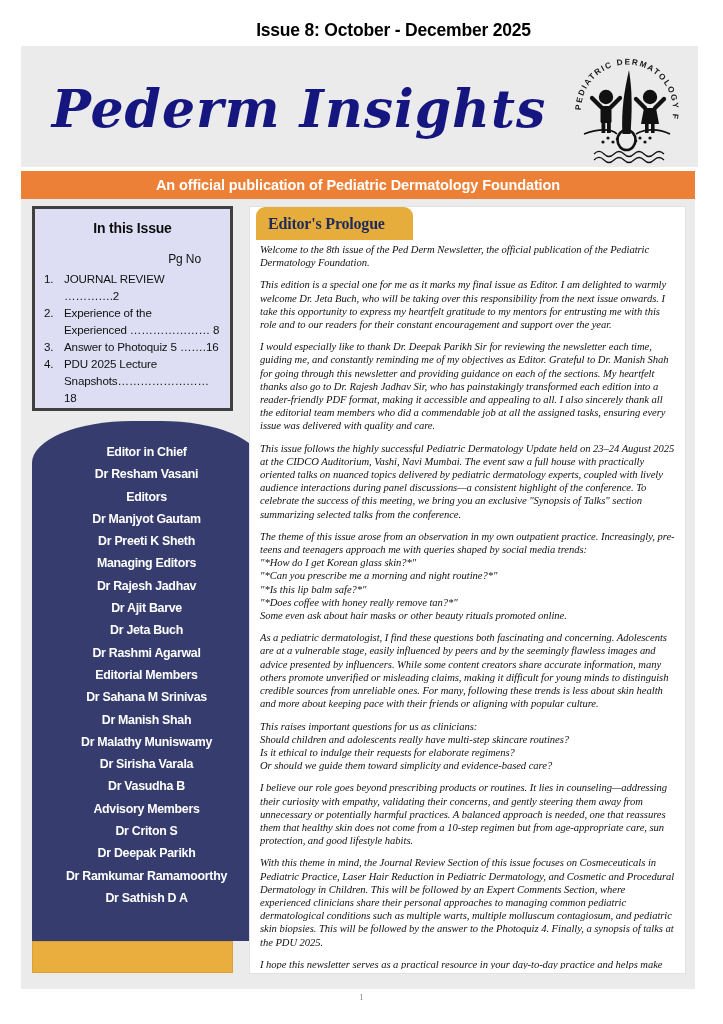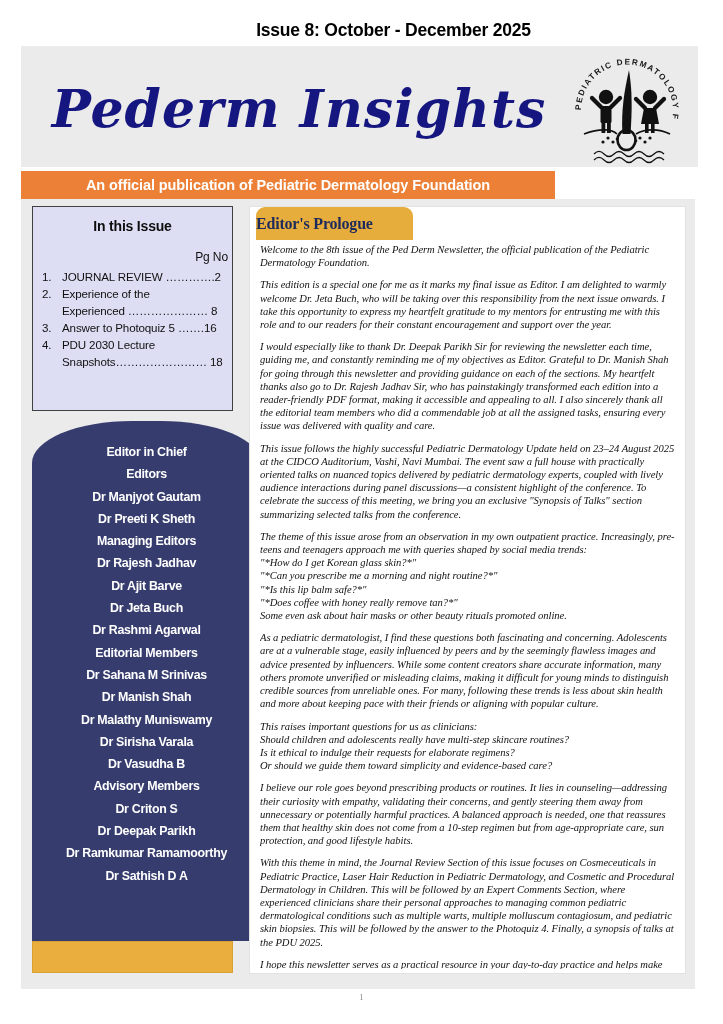--- a/index.html
+++ b/index.html
@@ -68,21 +68,21 @@
     right: 12px; top: 4px;
     width: 118px;
     height: 114px;
   }
   .logo-wrap svg { display:block; width:118px; height:114px; }
 
   
   .orange-banner {
     position: absolute;
     left: 21px; top: 171px;
-    width: 534px;
+    width: 674px;
     height: 28px;
     background: #ed8037;
     display: flex;
     align-items: center;
     justify-content: center;
   }
   .orange-banner span {
     font-family: "Liberation Sans", sans-serif;
     font-weight: bold;
     font-size: 14.5px;
@@ -99,37 +99,37 @@
     background: #ebebeb;
   }
 
   
   .toc-box {
     position: absolute;
     left: 11px; top: 7px;
     width: 201px;
     height: 205px;
     background: #dddef3;
-    border: 1px solid #404040;
+    border: 3px solid #404040;
     box-sizing: border-box;
   }
   .toc-title {
     text-align: center;
     font-weight: bold;
     font-size: 14px;
     color: #0d0d0d;
     margin-top: 11px;
     letter-spacing: -0.2px;
   }
   .toc-pgno {
     text-align: right;
     font-size: 12px;
     color: #111;
     margin-top: 16px;
-    padding-right: 4px;
+    padding-right: 29px;
     letter-spacing: -0.1px;
   }
   .toc-list {
     margin: 4px 0 0 0;
     padding: 0;
     list-style: none;
   }
   .toc-item {
     display: flex;
     font-size: 11.6px;
@@ -187,21 +187,21 @@
   }
   .prologue-badge {
     position: absolute;
     left: 6px; top: 0px;
     width: 157px;
     height: 33px;
     background: #e7ad3c;
     border-radius: 9px 9px 0 0;
     display: flex;
     align-items: center;
-    padding-left: 0;
+    padding-left: 12px;
     box-sizing: border-box;
   }
   .prologue-badge span {
     font-family: "Liberation Serif", serif;
     font-weight: bold;
     font-size: 16px;
     color: #1d2a5c;
     letter-spacing: -0.2px;
   }
   .prologue-body {
@@ -311,32 +311,33 @@
         <li class="toc-item">
           <span class="toc-num"></span>
           <span class="toc-text">Experienced ………………… 8</span>
         </li>
         <li class="toc-item">
           <span class="toc-num">3.</span>
           <span class="toc-text">Answer to Photoquiz 5 …….16</span>
         </li>
         <li class="toc-item">
           <span class="toc-num">4.</span>
-          <span class="toc-text">PDU 2030 Lecture</span>
+          <span class="toc-text">PDU 2025 Lecture</span>
         </li>
         <li class="toc-item">
           <span class="toc-num"></span>
           <span class="toc-text">Snapshots…………………… 18</span>
         </li>
       </ul>
     </div>
 
     <div class="board">
       <div class="board-inner">
         <div class="board-line">Editor in Chief</div>
+        <div class="board-line">Dr Resham Vasani</div>
         <div class="board-line">Editors</div>
         <div class="board-line">Dr Manjyot Gautam</div>
         <div class="board-line">Dr Preeti K Sheth</div>
         <div class="board-line">Managing Editors</div>
         <div class="board-line">Dr Rajesh Jadhav</div>
         <div class="board-line">Dr Ajit Barve</div>
         <div class="board-line">Dr Jeta Buch</div>
         <div class="board-line">Dr Rashmi Agarwal</div>
         <div class="board-line">Editorial Members</div>
         <div class="board-line">Dr Sahana M Srinivas</div>

